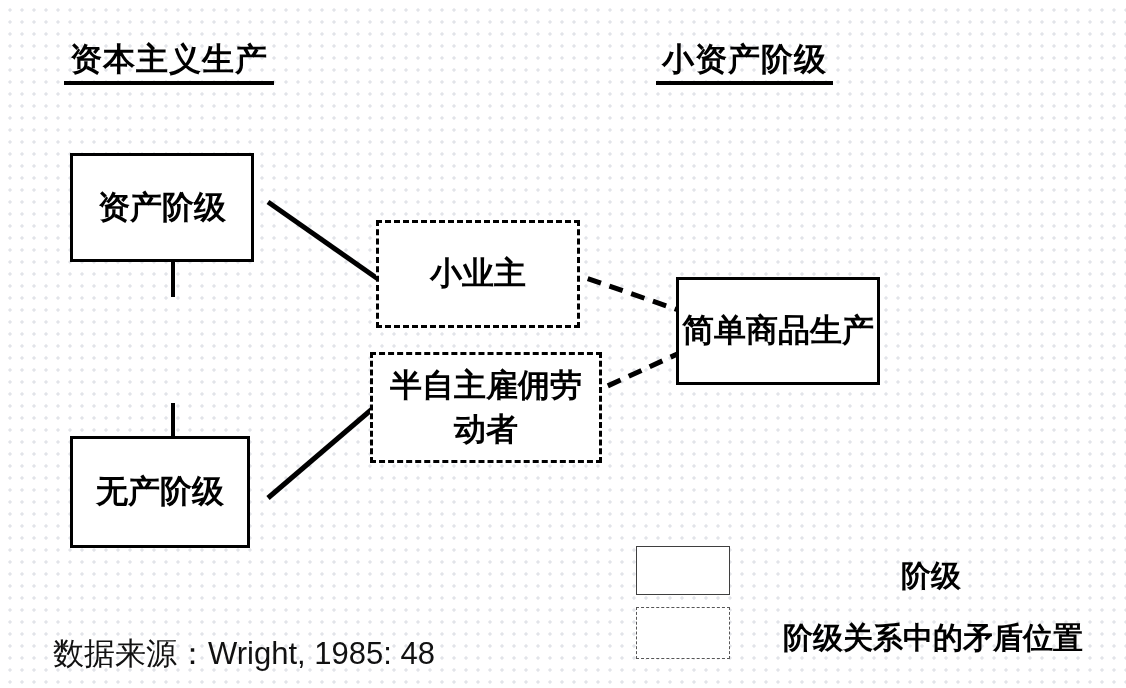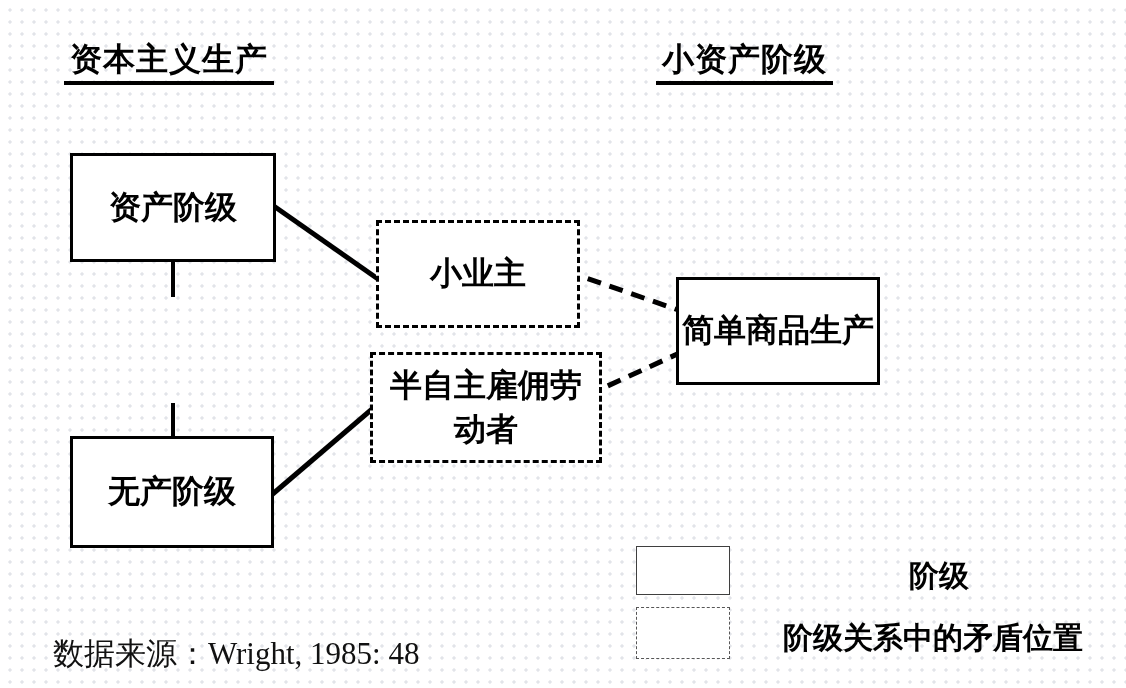--- a/index.html
+++ b/index.html
@@ -53,21 +53,21 @@
     position: absolute;
     font-size: 30px;
     font-weight: bold;
     white-space: nowrap;
   }
   .source-note {
     position: absolute;
     left: 53px;
     top: 633px;
     font-size: 31px;
-    font-family: Liberation Serif, serif;
+    font-family: Liberation Sans, sans-serif;
     color: #111111;
     white-space: nowrap;
   }
 </style>
 </head>
 <body>
 
 <div class="stage">
 
   <div class="col-title" id="title-left">资本主义生产</div>
@@ -75,42 +75,42 @@
 
   <svg class="edges" viewBox="0 0 1126 688">
     <line x1="173" y1="258" x2="173" y2="297" stroke="#000000" stroke-width="4"></line>
     <line x1="173" y1="403" x2="173" y2="441" stroke="#000000" stroke-width="4"></line>
     <line x1="268" y1="202" x2="378" y2="279" stroke="#000000" stroke-width="5"></line>
     <line x1="268" y1="498" x2="378" y2="404" stroke="#000000" stroke-width="5"></line>
     <line x1="566" y1="271" x2="684" y2="312" stroke="#000000" stroke-width="5" stroke-dasharray="14 9"></line>
     <line x1="566" y1="405" x2="684" y2="351" stroke="#000000" stroke-width="5" stroke-dasharray="14 9"></line>
   </svg>
 
-  <div class="node solid" style="left:70px; top:153px; width:206px; height:109px;">
+  <div class="node solid" style="left:70px; top:153px; width:184px; height:109px;">
     <span>资产阶级</span>
   </div>
 
 
-  <div class="node solid" style="left:70px; top:436px; width:204px; height:112px;">
+  <div class="node solid" style="left:70px; top:436px; width:180px; height:112px;">
     <span>无产阶级</span>
   </div>
 
   <div class="node dashed" style="left:376px; top:220px; width:204px; height:108px;">
     <span>小业主</span>
   </div>
 
   <div class="node dashed" style="left:370px; top:352px; width:232px; height:111px; padding:0 6px;">
     <span>半自主雇佣劳动者</span>
   </div>
 
   <div class="node solid" style="left:676px; top:277px; width:204px; height:108px;">
     <span>简单商品生产</span>
   </div>
 
   <div class="legend-swatch solid" style="left:636px; top:546px; width:94px; height:49px;"></div>
-  <div class="legend-label" style="left:901px; top:556px;margin-left:8px;">阶级</div>
+  <div class="legend-label" style="left:901px; top:556px;">阶级</div>
 
   <div class="legend-swatch dashed" style="left:636px; top:607px; width:94px; height:52px;"></div>
   <div class="legend-label" style="left:771px; top:618px;margin-left:12px;">阶级关系中的矛盾位置</div>
 
   <div class="source-note">数据来源：Wright, 1985: 48</div>
 
 </div>
 
 </body></html>

